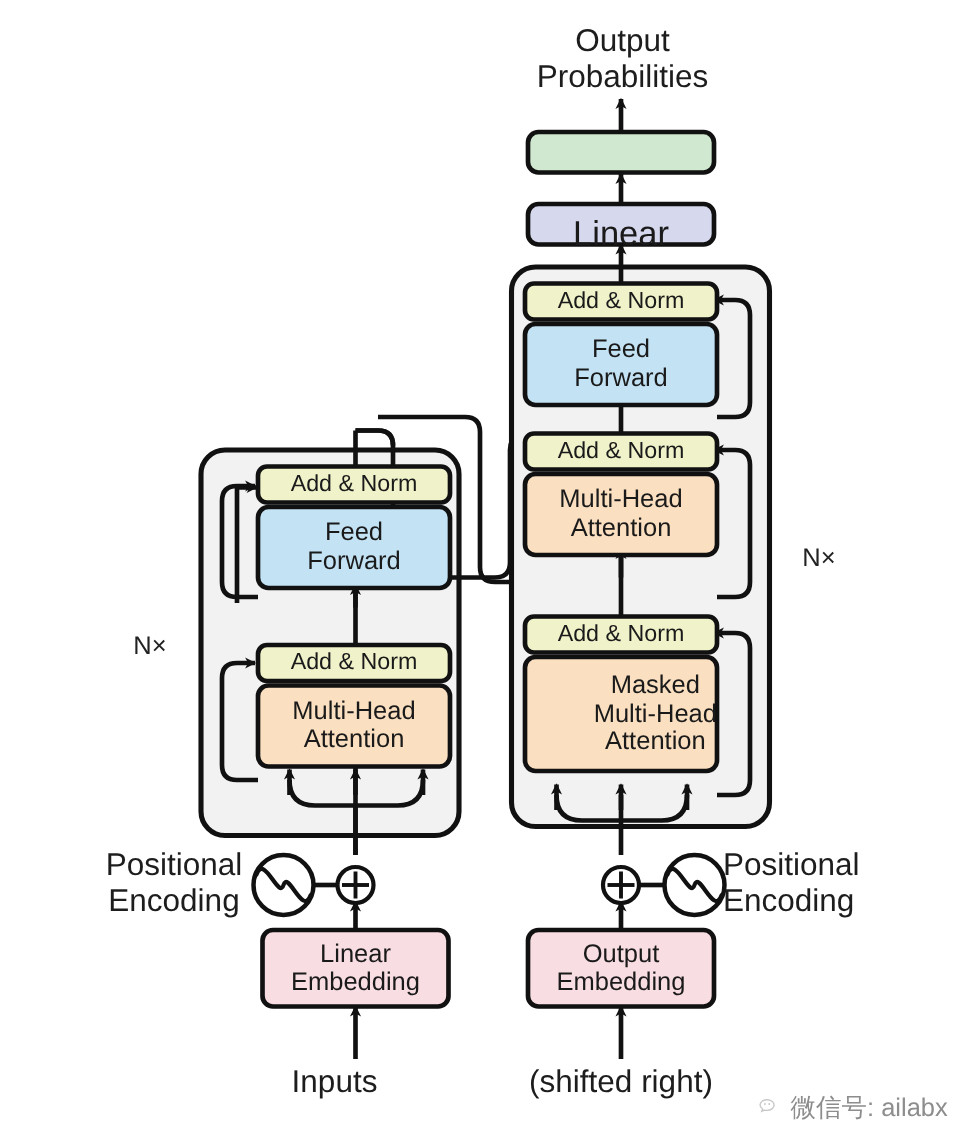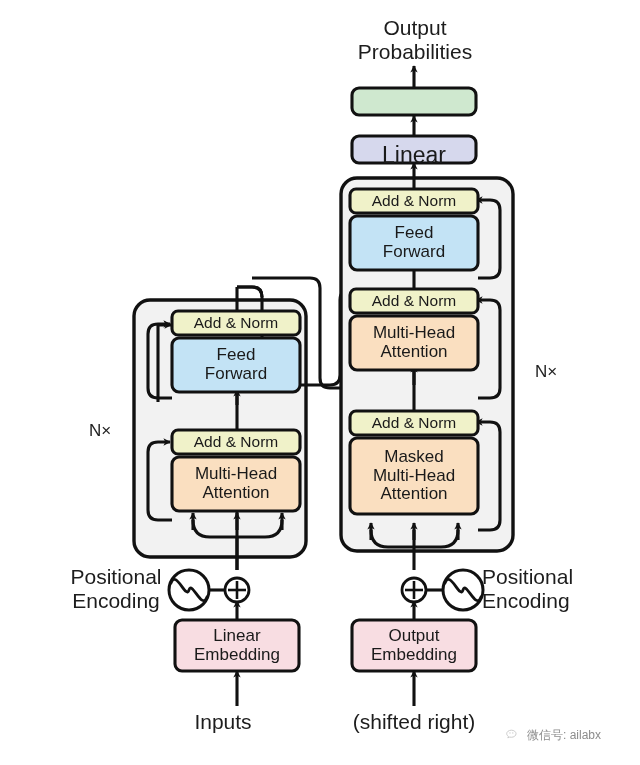--- a/index.html
+++ b/index.html
@@ -9,21 +9,21 @@
   svg#diagram{position:absolute;left:0;top:0;width:640px;height:765px;}
 
   .lbl{position:absolute;text-align:center;line-height:1.12;color:#1d1d1d;}
   .free-label{font-size:21px;}
   .nx-label{font-size:17px;color:#222;}
 
   .box-text{position:absolute;display:flex;align-items:center;justify-content:center;
             text-align:center;line-height:1.1;pointer-events:none;}
 
   .wm{position:absolute;display:flex;align-items:center;gap:5px;
-      font-size:12px;color:#8d8d8d;}
+      font-size:17px;color:#8d8d8d;}
   .wm-logo{width:17px;height:17px;opacity:.55;}
 </style>
 </head>
 <body>
 
 <div id="stage">
 
   <svg id="diagram" viewBox="0 0 640 765">
     <defs>
       <marker id="arw" markerWidth="9" markerHeight="9" refX="7.2" refY="4.5" orient="auto" markerUnits="userSpaceOnUse">
@@ -152,21 +152,21 @@
   <div class="box-text" style="left:350px;top:316px;width:128px;height:54px;font-size:17px;">
     <div>
       <div>Multi-Head</div>
       <div>Attention</div>
     </div>
   </div>
 
   <div class="box-text" style="left:350px;top:411px;width:128px;height:24px;font-size:15.5px;">
     <span>Add &amp; Norm</span>
   </div>
-  <div class="box-text" style="left:350px;top:438px;width:128px;height:76px;font-size:17px;">
+  <div class="box-text" style="left:350px;top:438px;width:128px;height:76px;font-size:17px;justify-content:flex-end;">
     <div>
       <div>Masked</div>
       <div>Multi-Head</div>
       <div>Attention</div>
     </div>
   </div>
 
   <div class="box-text" style="left:172px;top:311px;width:128px;height:24px;font-size:15.5px;">
     <span>Add &amp; Norm</span>
   </div>

